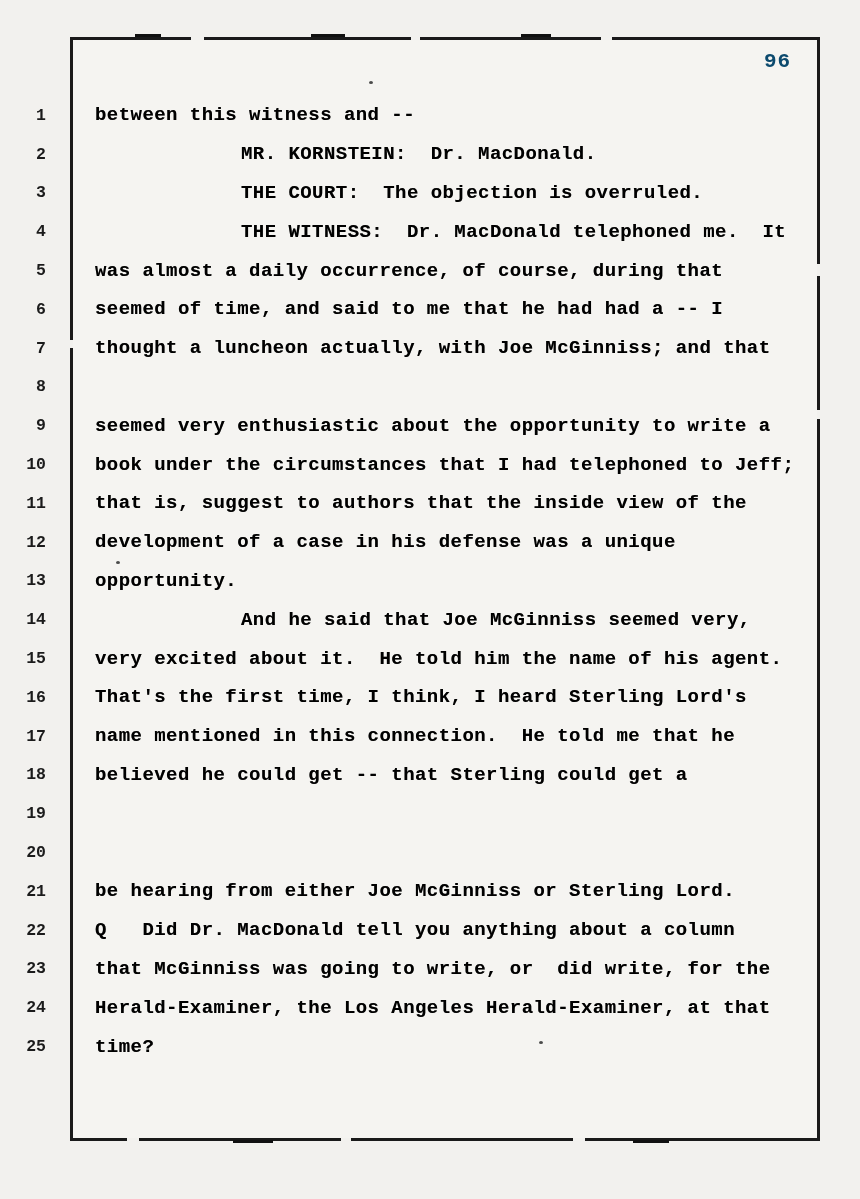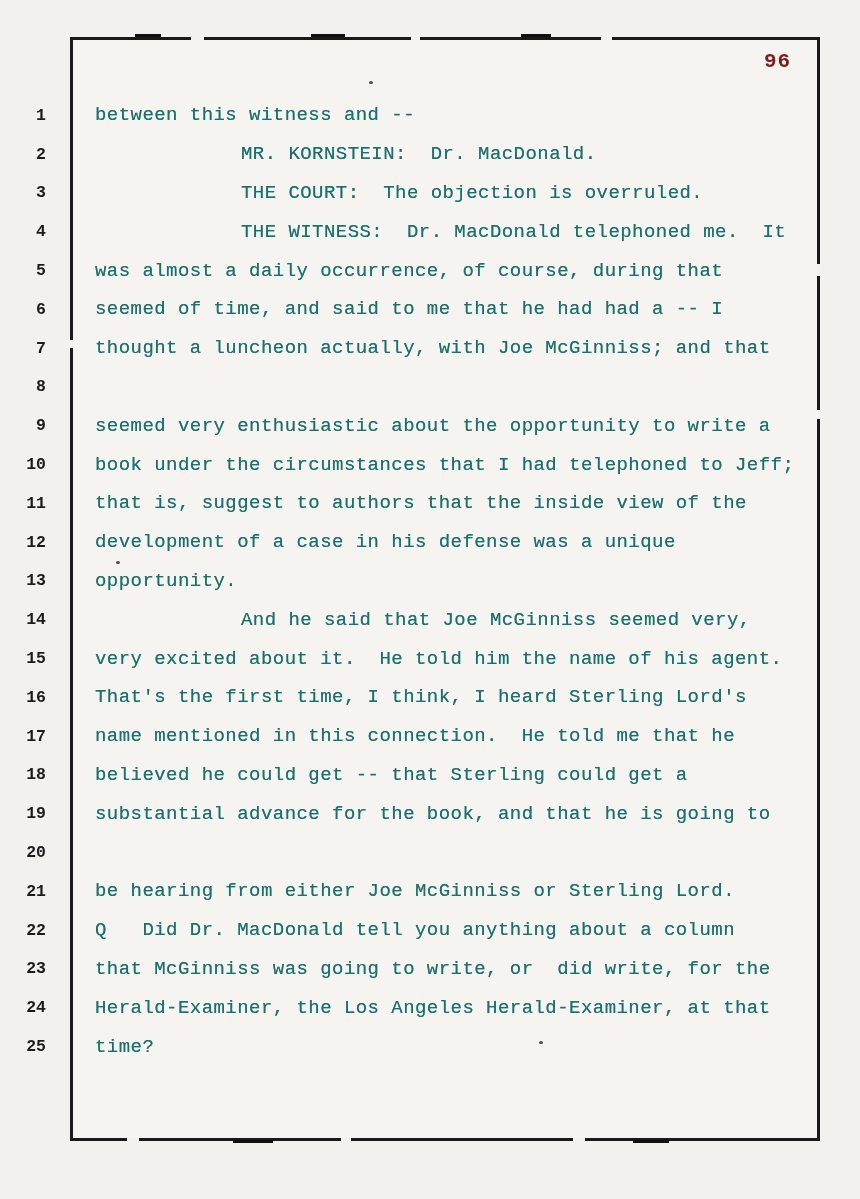--- a/index.html
+++ b/index.html
@@ -22,21 +22,21 @@
   .gap{position:absolute;background:#f2f1ee;}
   .gap.h{height:4px;}
   .gap.v{width:4px;}
   .nub{position:absolute;background:#111;}
   .page-number{
     position:absolute;
     left:764px;top:50px;
     font-size:21px;
     font-weight:700;
     letter-spacing:1px;
-    color:#7f1d1d;
+    color:#0c4a6e;
   }
   .transcript{
     position:absolute;
     left:0;top:96px;
     width:860px;
   }
   .row{
     display:flex;
     align-items:center;
     height:38.8px;
@@ -44,23 +44,23 @@
   .lineno{
     flex:0 0 46px;
     text-align:right;
     font-size:16.5px;
     font-weight:700;
     color:#1b1b1b;
   }
   .linetext{
     margin-left:49px;
     font-size:19px;
-    font-weight:400;
+    font-weight:700;
     letter-spacing:0.45px;
-    color:#0f766e;
+    color:#000000;
     white-space:pre;
     text-shadow:0 0 0.5px rgba(40,40,40,0.55);
   }
   .linetext.indent{
     padding-left:146px;
   }
   .artifact{
     position:absolute;
     background:#4a4a4a;
     border-radius:50%;
@@ -156,21 +156,20 @@
     <div class="row">
       <span class="lineno">17</span>
       <span class="linetext">name mentioned in this connection.  He told me that he</span>
     </div>
     <div class="row">
       <span class="lineno">18</span>
       <span class="linetext">believed he could get -- that Sterling could get a</span>
     </div>
     <div class="row">
       <span class="lineno">19</span>
-      <span class="linetext">substantial advance for the book, and that he is going to</span>
     </div>
     <div class="row">
       <span class="lineno">20</span>
     </div>
     <div class="row">
       <span class="lineno">21</span>
       <span class="linetext">be hearing from either Joe McGinniss or Sterling Lord.</span>
     </div>
     <div class="row">
       <span class="lineno">22</span>

